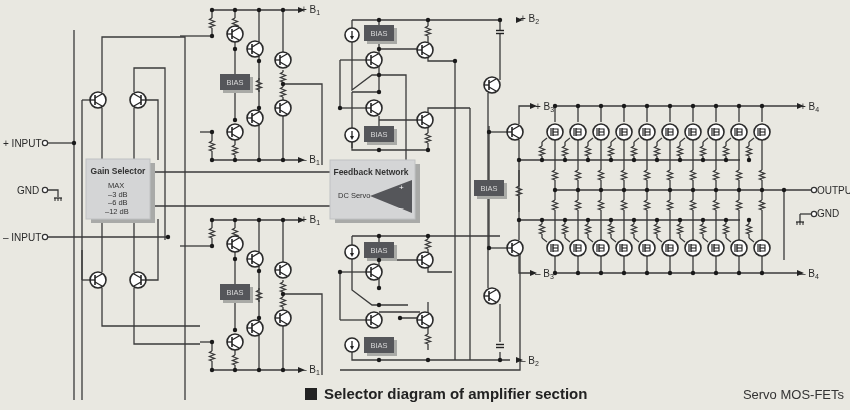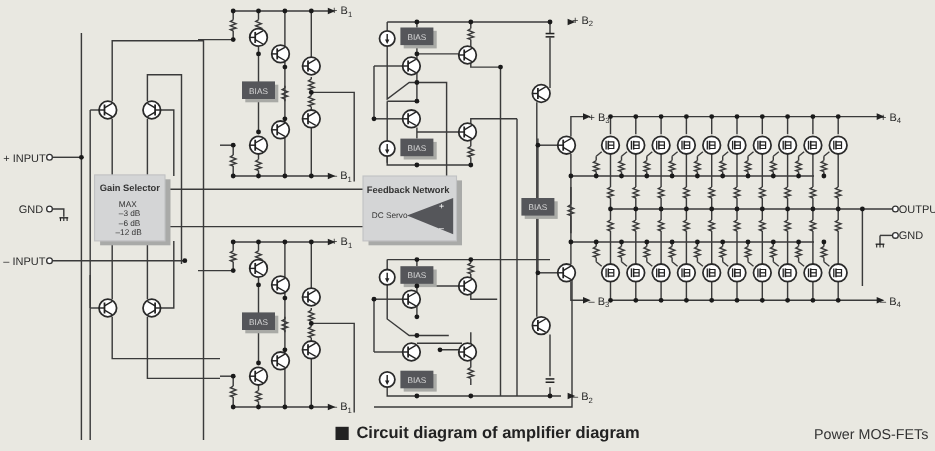--- a/index.html
+++ b/index.html
@@ -925,16 +925,16 @@
     <text class="lbl" x="520" y="364"><tspan>– B</tspan><tspan class="sub" dy="2">2</tspan></text>
     <text class="lbl" x="535" y="110"><tspan>+ B</tspan><tspan class="sub" dy="2">3</tspan></text>
     <text class="lbl" x="535" y="277"><tspan>– B</tspan><tspan class="sub" dy="2">3</tspan></text>
     <text class="lbl" x="800" y="110"><tspan>+ B</tspan><tspan class="sub" dy="2">4</tspan></text>
     <text class="lbl" x="800" y="277"><tspan>– B</tspan><tspan class="sub" dy="2">4</tspan></text>
   </g>
 </svg>
 
 <div class="caption">
   <span class="sq"></span>
-  <span>Circuit diagram of amplifier diagram</span>
+  <span>Selector diagram of amplifier section</span>
 </div>
-<div class="mos-label">Power MOS-FETs</div>
+<div class="mos-label">Servo MOS-FETs</div>
 </div>
 
 </body></html>

